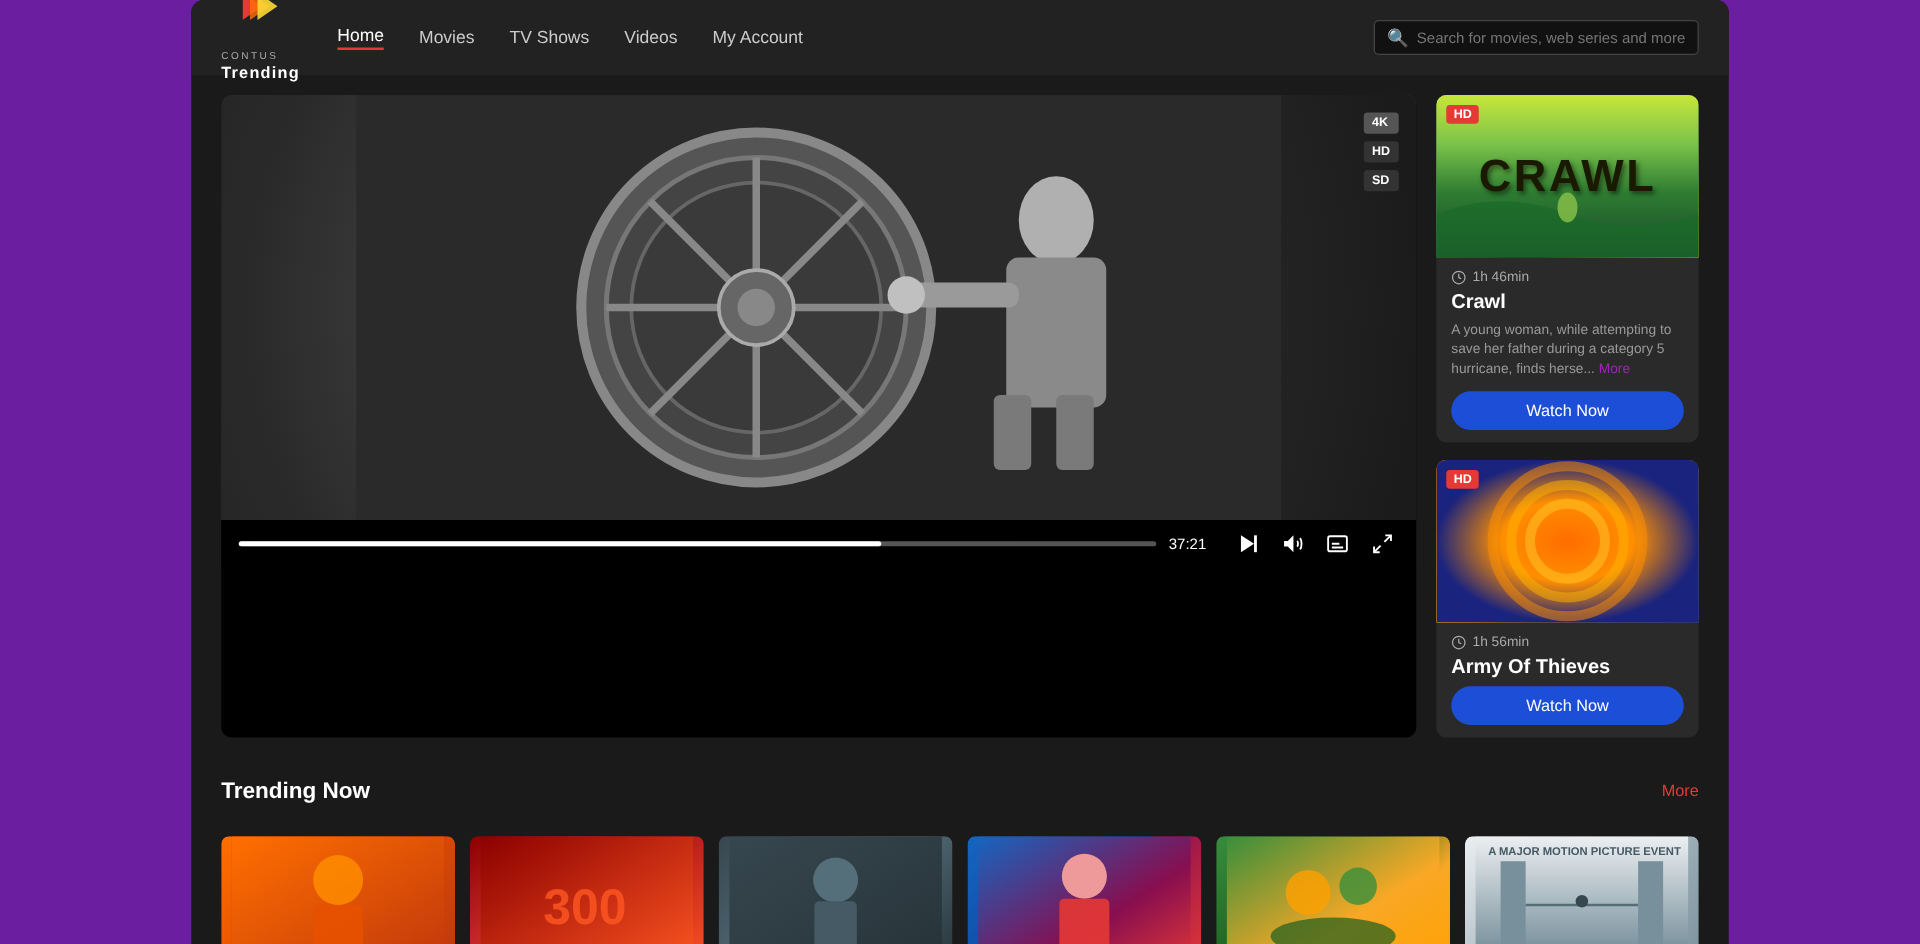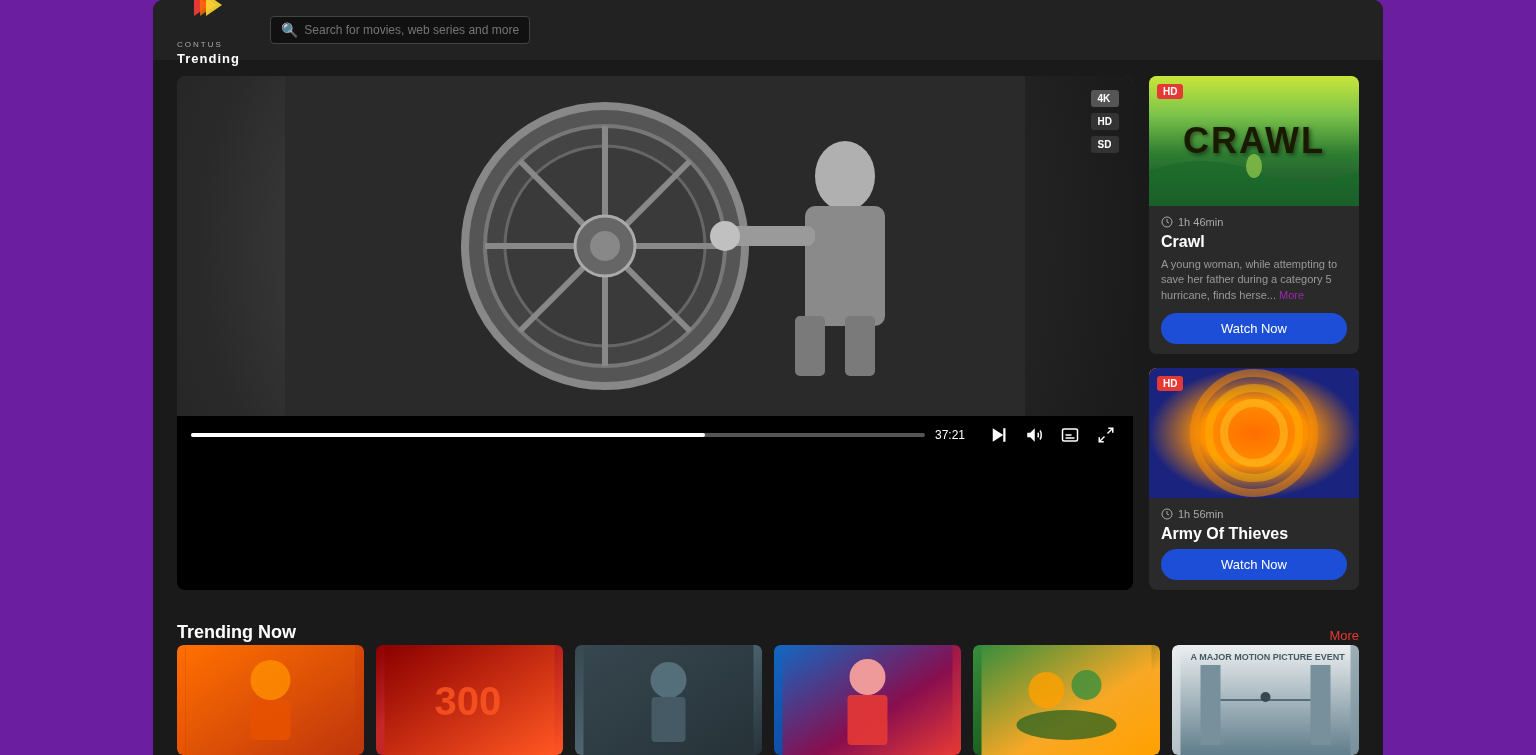--- a/index.html
+++ b/index.html
@@ -246,22 +246,22 @@
       font-weight: 500;
       width: 100%;
     }
     
     .trending-section {
       padding: 16px 24px 20px;
     }
     .trending-header {
       display: flex;
       justify-content: space-between;
-      align-items: flex-end;
-      margin-bottom: 2px;
+      align-items: center;
+      margin-bottom: 26px;
     }
     .trending-title {
       color: #fff;
       font-size: 18px;
       font-weight: bold;
     }
     .more-btn {
       color: #e53935;
       text-decoration: none;
       font-size: 13px;
@@ -350,20 +350,27 @@
         <polygon points="0,0 16,11 0,22" fill="#e53935"></polygon>
         <polygon points="6,0 22,11 6,22" fill="#FF6F00" opacity="0.8"></polygon>
         <polygon points="12,0 28,11 12,22" fill="#FDD835" opacity="0.9"></polygon>
       </svg>
       <div>
         <span class="logo-contus">CONTUS</span>
         <span class="logo-text">Trending</span>
       </div>
     </div>
 
+    <nav>
+      <a class="nav-item active">Home</a>
+      <a class="nav-item">Movies</a>
+      <a class="nav-item">TV Shows</a>
+      <a class="nav-item">Videos</a>
+      <a class="nav-item">My Account</a>
+    </nav>
 
     <div class="search-box">
       <span class="search-icon-svg">🔍</span>
       <input type="text" placeholder="Search for movies, web series and more..." style="">
     </div>
   </header>
 
   <div class="main-content">
 
     <div class="video-player">

